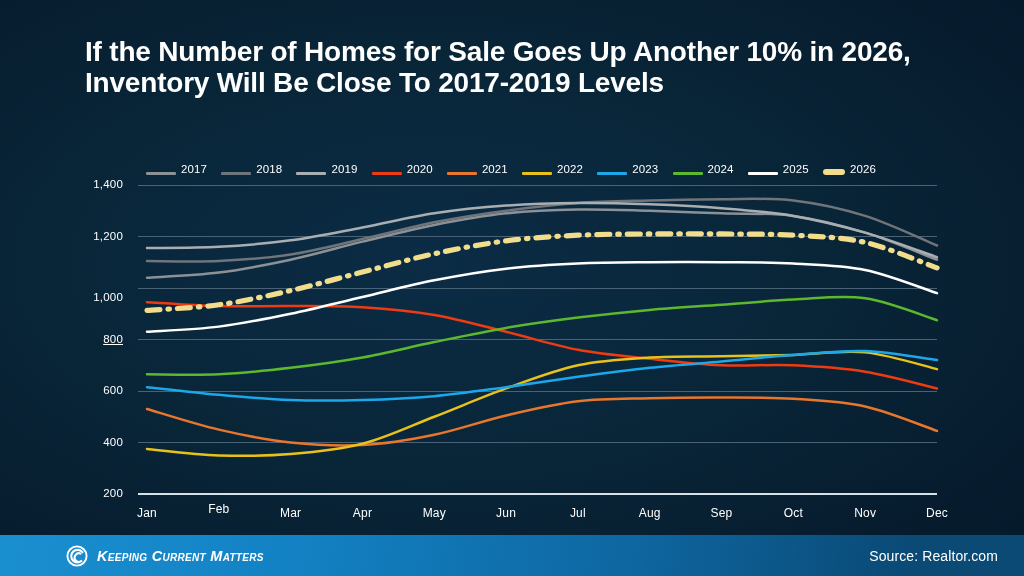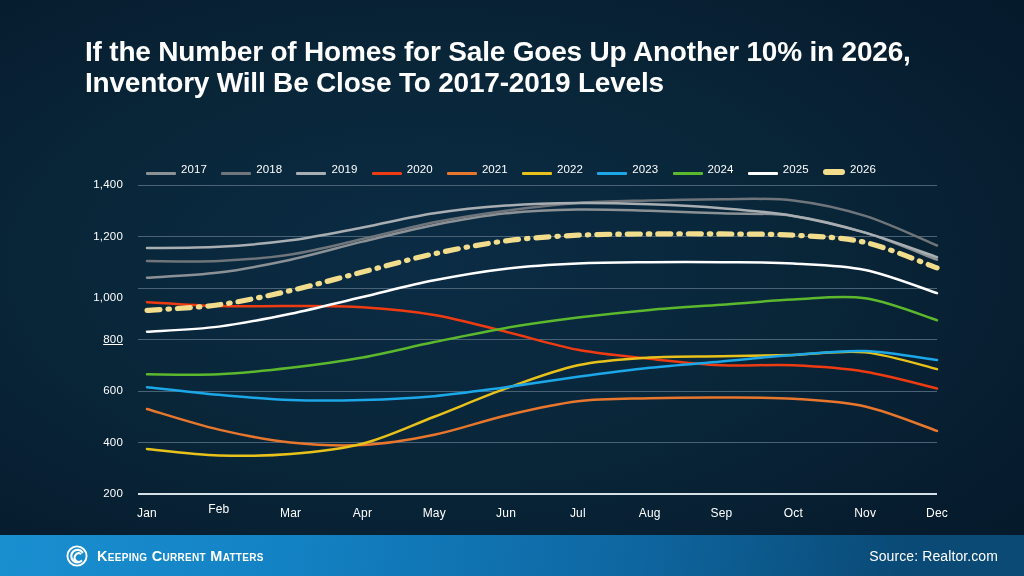--- a/index.html
+++ b/index.html
@@ -54,21 +54,21 @@
     position:absolute; text-align:center; width:60px;
     color:#ffffff; font-size:12px; letter-spacing:0.2px;
   }
 
   
   #footer {
     position:absolute; left:0; bottom:0; width:1024px; height:41px;
     background:linear-gradient(100deg, #1a8fd0 0%, #1382c4 28%, #0e66a0 62%, #0a4a76 88%, #0b4a74 100%);
     display:flex; align-items:center;
   }
-  #brand { display:flex; align-items:center; gap:9px; margin-left:66px; }
+  #brand { display:flex; align-items:center; gap:9px; margin-left:66px;font-style:italic; }
   #brand-name {
     color:#ffffff; font-size:14.5px; font-weight:bold;
     letter-spacing:0.3px; font-variant:small-caps; white-space:nowrap;
   }
   #source {
     position:absolute; right:26px;
     color:#ffffff; font-size:14px; letter-spacing:0.1px;
   }
 </style>
 </head>

